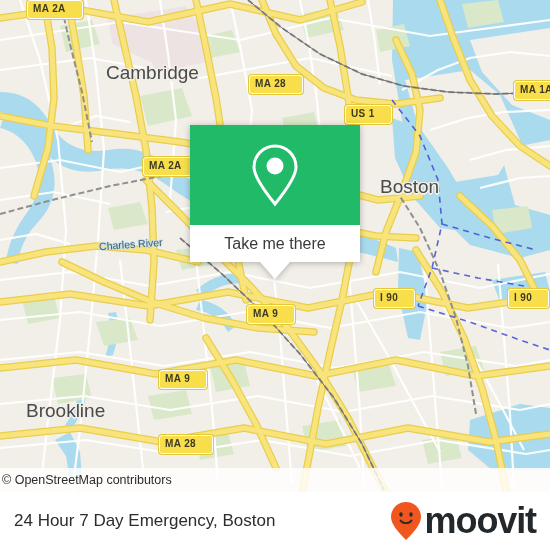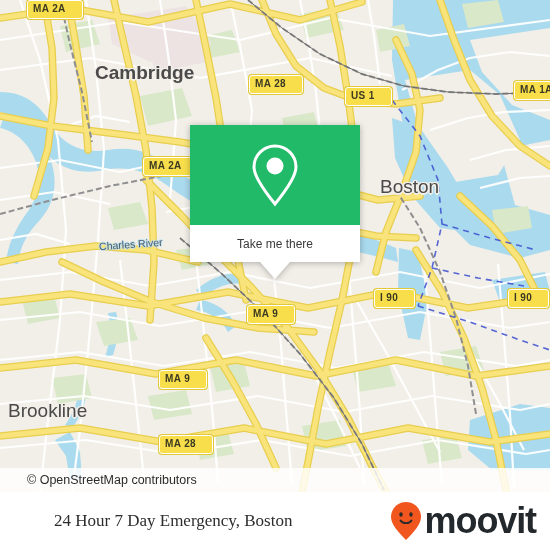--- a/index.html
+++ b/index.html
@@ -90,21 +90,21 @@
     width: 550px;
     height: 24px;
     background: rgba(255,255,255,0.82);
     display: flex;
     align-items: center;
     z-index: 30;
   }
   .attribution span {
     font-size: 12.5px;
     color: #2b2b2b;
-    padding-left: 27px;
+    padding-left: 2px;
     font-family: "Liberation Sans", sans-serif;
   }
 
   
   .callout {
     position: absolute;
     left: 190px;
     top: 125px;
     width: 170px;
     z-index: 25;
@@ -118,21 +118,21 @@
     justify-content: center;
   }
   .callout-bottom {
     background: #ffffff;
     height: 37px;
     display: flex;
     align-items: center;
     justify-content: center;
   }
   .callout-bottom span {
-    font-size: 12px;
+    font-size: 16px;
     color: #3a3a3a;
     font-family: "Liberation Sans", sans-serif;
   }
   .callout-tail {
     position: absolute;
     left: 50%;
     top: 137px;
     margin-left: -15px;
     width: 0;
     height: 0;
@@ -157,23 +157,22 @@
     height: 58px;
     display: flex;
     align-items: center;
     justify-content: space-between;
     padding: 0 14px 0 14px;
     box-sizing: border-box;
   }
   .footer-title {
     font-size: 17px;
     color: #2d2d2d;
-    font-family: Liberation Serif, serif;
+    font-family: Liberation Sans, sans-serif;
     white-space: nowrap;
-    margin-left: 40px;
   }
   .brand {
     display: flex;
     align-items: center;
     gap: 2px;
   }
   .brand-word {
     font-size: 36px;
     font-weight: bold;
     color: #23282c;
@@ -349,30 +348,30 @@
         <g stroke="#3B4FD0" stroke-width="1.6" fill="none" stroke-dasharray="6 5" opacity="0.85">
           <path d="M392,100 L420,136 L438,180 L442,224 L432,268 L418,306"></path>
           <path d="M442,224 L490,238 L536,250"></path>
           <path d="M418,306 L470,322 L520,340 L550,350"></path>
           <path d="M432,268 L478,278 L524,286"></path>
         </g>
       </g>
     </svg>
 
     <div>
-      <div class="place-label big" style="left:95px;  top:62px;font-weight:bold;">Cambridge</div>
+      <div class="place-label big" style="left:106px;  top:62px;">Cambridge</div>
       <div class="place-label big" style="left:372px; top:176px;margin-left:8px;">Boston</div>
-      <div class="place-label big" style="left:8px;   top:400px;">Brookline</div>
+      <div class="place-label big" style="left:26px;   top:400px;">Brookline</div>
       <div class="water-label" style="left:99px; top:238px;">Charles River</div>
     </div>
 
     <div>
       <div class="shield" style="left:27px;  top:0px;">MA 2A</div>
       <div class="shield" style="left:249px; top:75px;">MA 28</div>
-      <div class="shield" style="left:345px; top:87px;">US 1</div>
+      <div class="shield" style="left:345px; top:105px;">US 1</div>
       <div class="shield" style="left:501px; top:81px;margin-left:13px;">MA 1A</div>
       <div class="shield" style="left:143px; top:157px;">MA 2A</div>
       <div class="shield" style="left:247px; top:305px;">MA 9</div>
       <div class="shield" style="left:374px; top:289px;">I 90</div>
       <div class="shield" style="left:508px; top:289px;">I 90</div>
       <div class="shield" style="left:159px; top:370px;">MA 9</div>
       <div class="shield" style="left:159px; top:435px;">MA 28</div>
     </div>
 
     <div class="callout">

